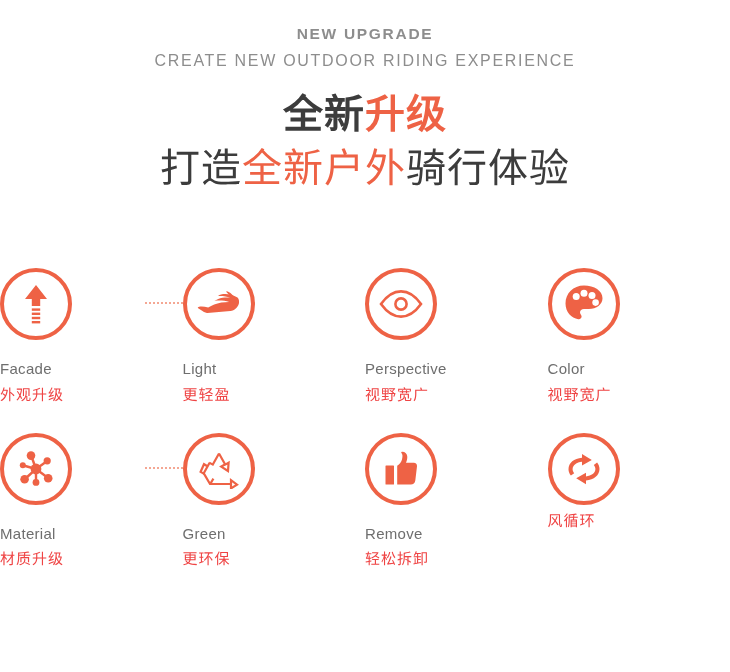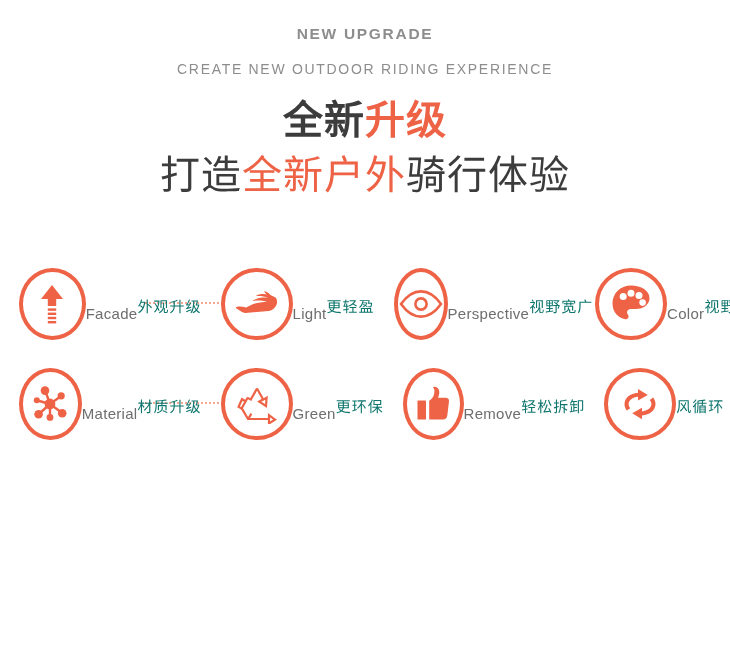--- a/index.html
+++ b/index.html
@@ -26,27 +26,27 @@
   }
   .eyebrow {
     font-size: 15.5px;
     letter-spacing: 1.7px;
     color: #8d8d8d;
     font-weight: 700;
     line-height: 1.55;
     white-space: nowrap;
   }
   .eyebrow-sub {
-    font-size: 14px;
+    font-size: 16px;
     letter-spacing: 1.7px;
     color: #8d8d8d;
     font-weight: 400;
     line-height: 1.6;
     white-space: nowrap;
-    margin-top: 12px;
+    margin-top: 2px;
   }
   .headline-wrap {
     margin-top: 14px;
   }
   .headline-1 {
     font-size: 40px;
     line-height: 1.32;
     font-weight: 700;
     letter-spacing: 1px;
     white-space: nowrap;
@@ -73,24 +73,23 @@
     display: flex;
     width: 730px;
     position: relative;
   }
   .feature-row + .feature-row {
     margin-top: 28px;
   }
   .feature-cell {
     width: 182.5px;
     display: flex;
-    flex-direction: row;
-    align-items: center;
+    flex-direction: column;
+    align-items: flex-start;
     position: relative;
-    margin-left: 19px;
   }
   .icon-circle {
     width: 72px;
     height: 72px;
     border-radius: 50%;
     border: 4px solid #ee6245;
     box-sizing: border-box;
     display: flex;
     align-items: center;
     justify-content: center;
@@ -104,21 +103,21 @@
     font-size: 15px;
     color: #6e6e6e;
     letter-spacing: 0.3px;
     line-height: 1.25;
     white-space: nowrap;
     font-weight: 400;
   }
   .label-cn {
     margin-top: 7px;
     font-size: 15px;
-    color: #0f766e;
+    color: #ef4444;
     letter-spacing: 1px;
     line-height: 1.25;
     white-space: nowrap;
     font-weight: 400;
   }
 
   
   .connector {
     position: absolute;
     left: 145px;

